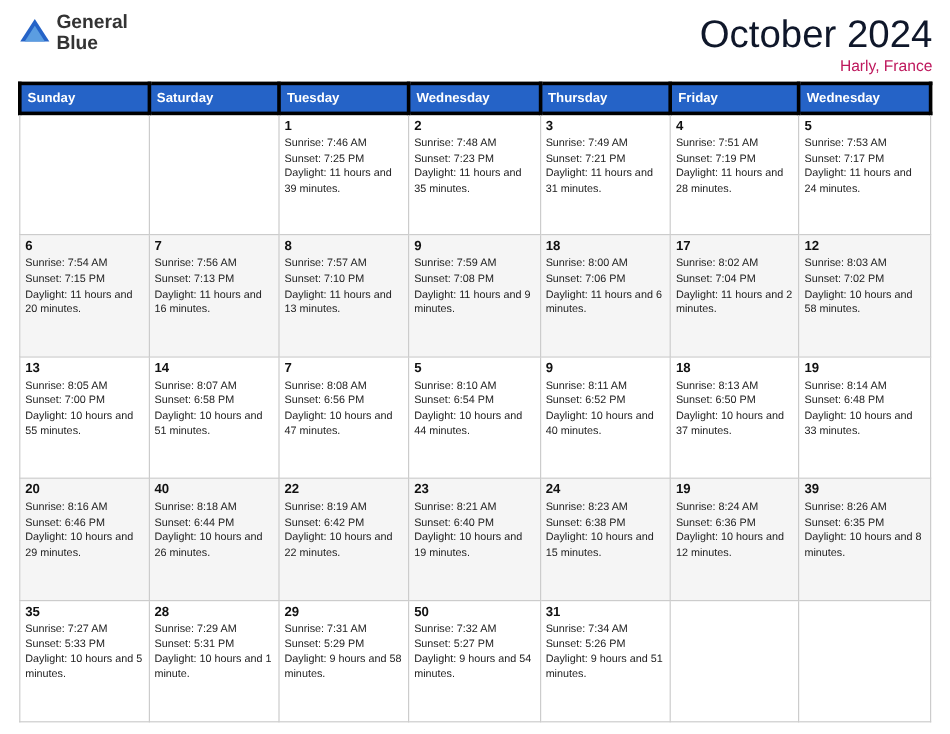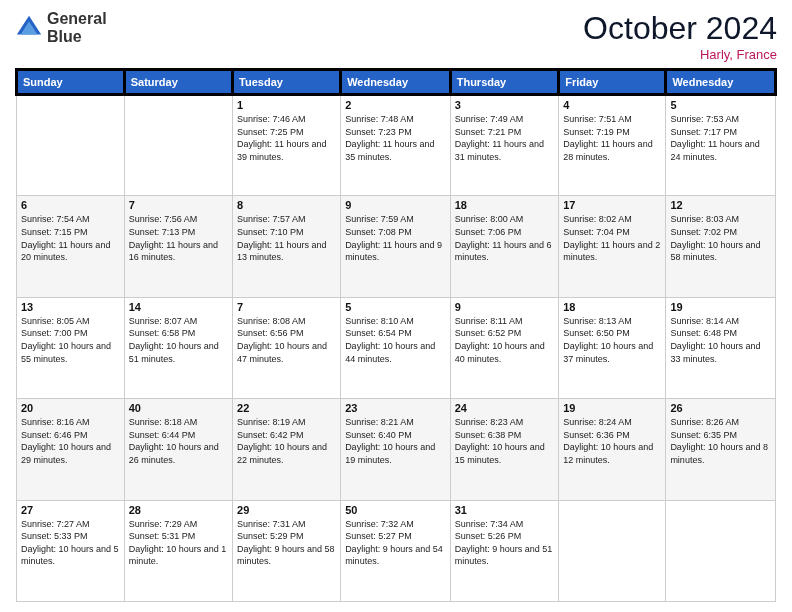--- a/index.html
+++ b/index.html
@@ -281,29 +281,29 @@
           Sunrise: 8:23 AM<br>Sunset: 6:38 PM<br>Daylight: 10 hours and 15 minutes.
         </div>
       </td>
           <td>
         <div class="day-number">19</div>
         <div class="day-detail">
           Sunrise: 8:24 AM<br>Sunset: 6:36 PM<br>Daylight: 10 hours and 12 minutes.
         </div>
       </td>
           <td>
-        <div class="day-number">26</div>
+        <div class="day-number">39</div>
         <div class="day-detail">
           Sunrise: 8:26 AM<br>Sunset: 6:35 PM<br>Daylight: 10 hours and 8 minutes.
         </div>
       </td>
         </tr>
         <tr>
           <td>
-        <div class="day-number">27</div>
+        <div class="day-number">35</div>
         <div class="day-detail">
           Sunrise: 7:27 AM<br>Sunset: 5:33 PM<br>Daylight: 10 hours and 5 minutes.
         </div>
       </td>
           <td>
         <div class="day-number">28</div>
         <div class="day-detail">
           Sunrise: 7:29 AM<br>Sunset: 5:31 PM<br>Daylight: 10 hours and 1 minute.
         </div>
       </td>

